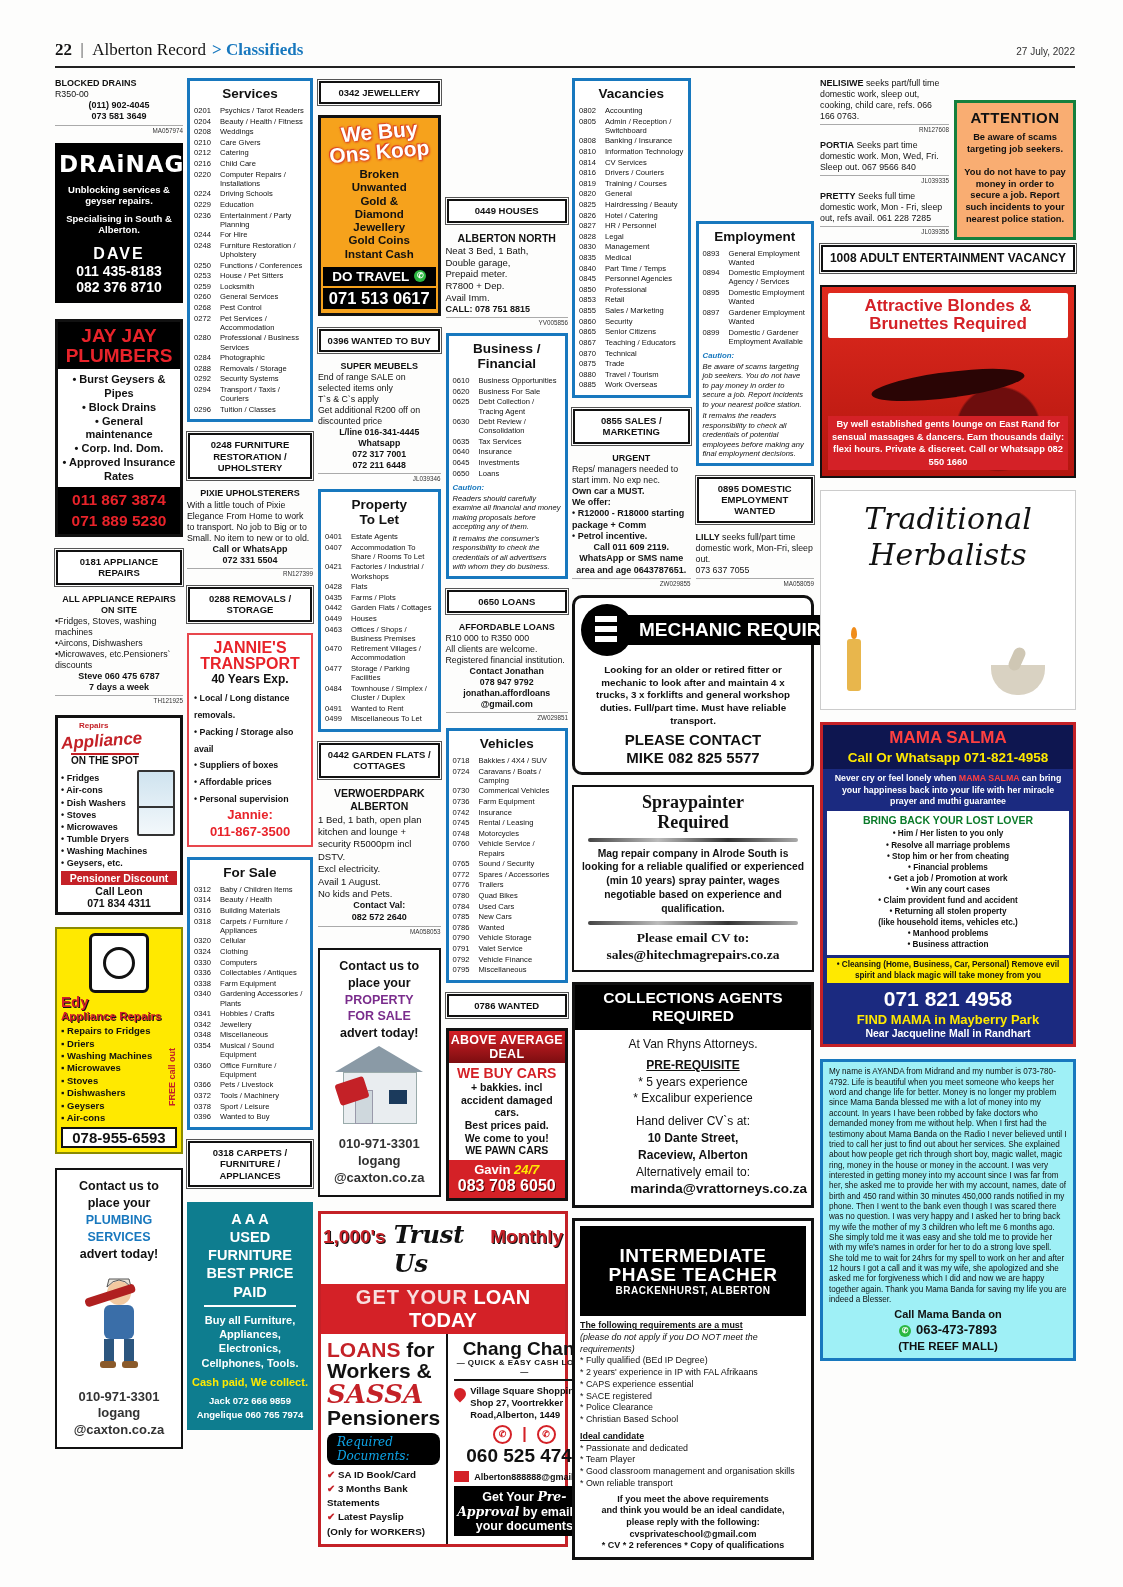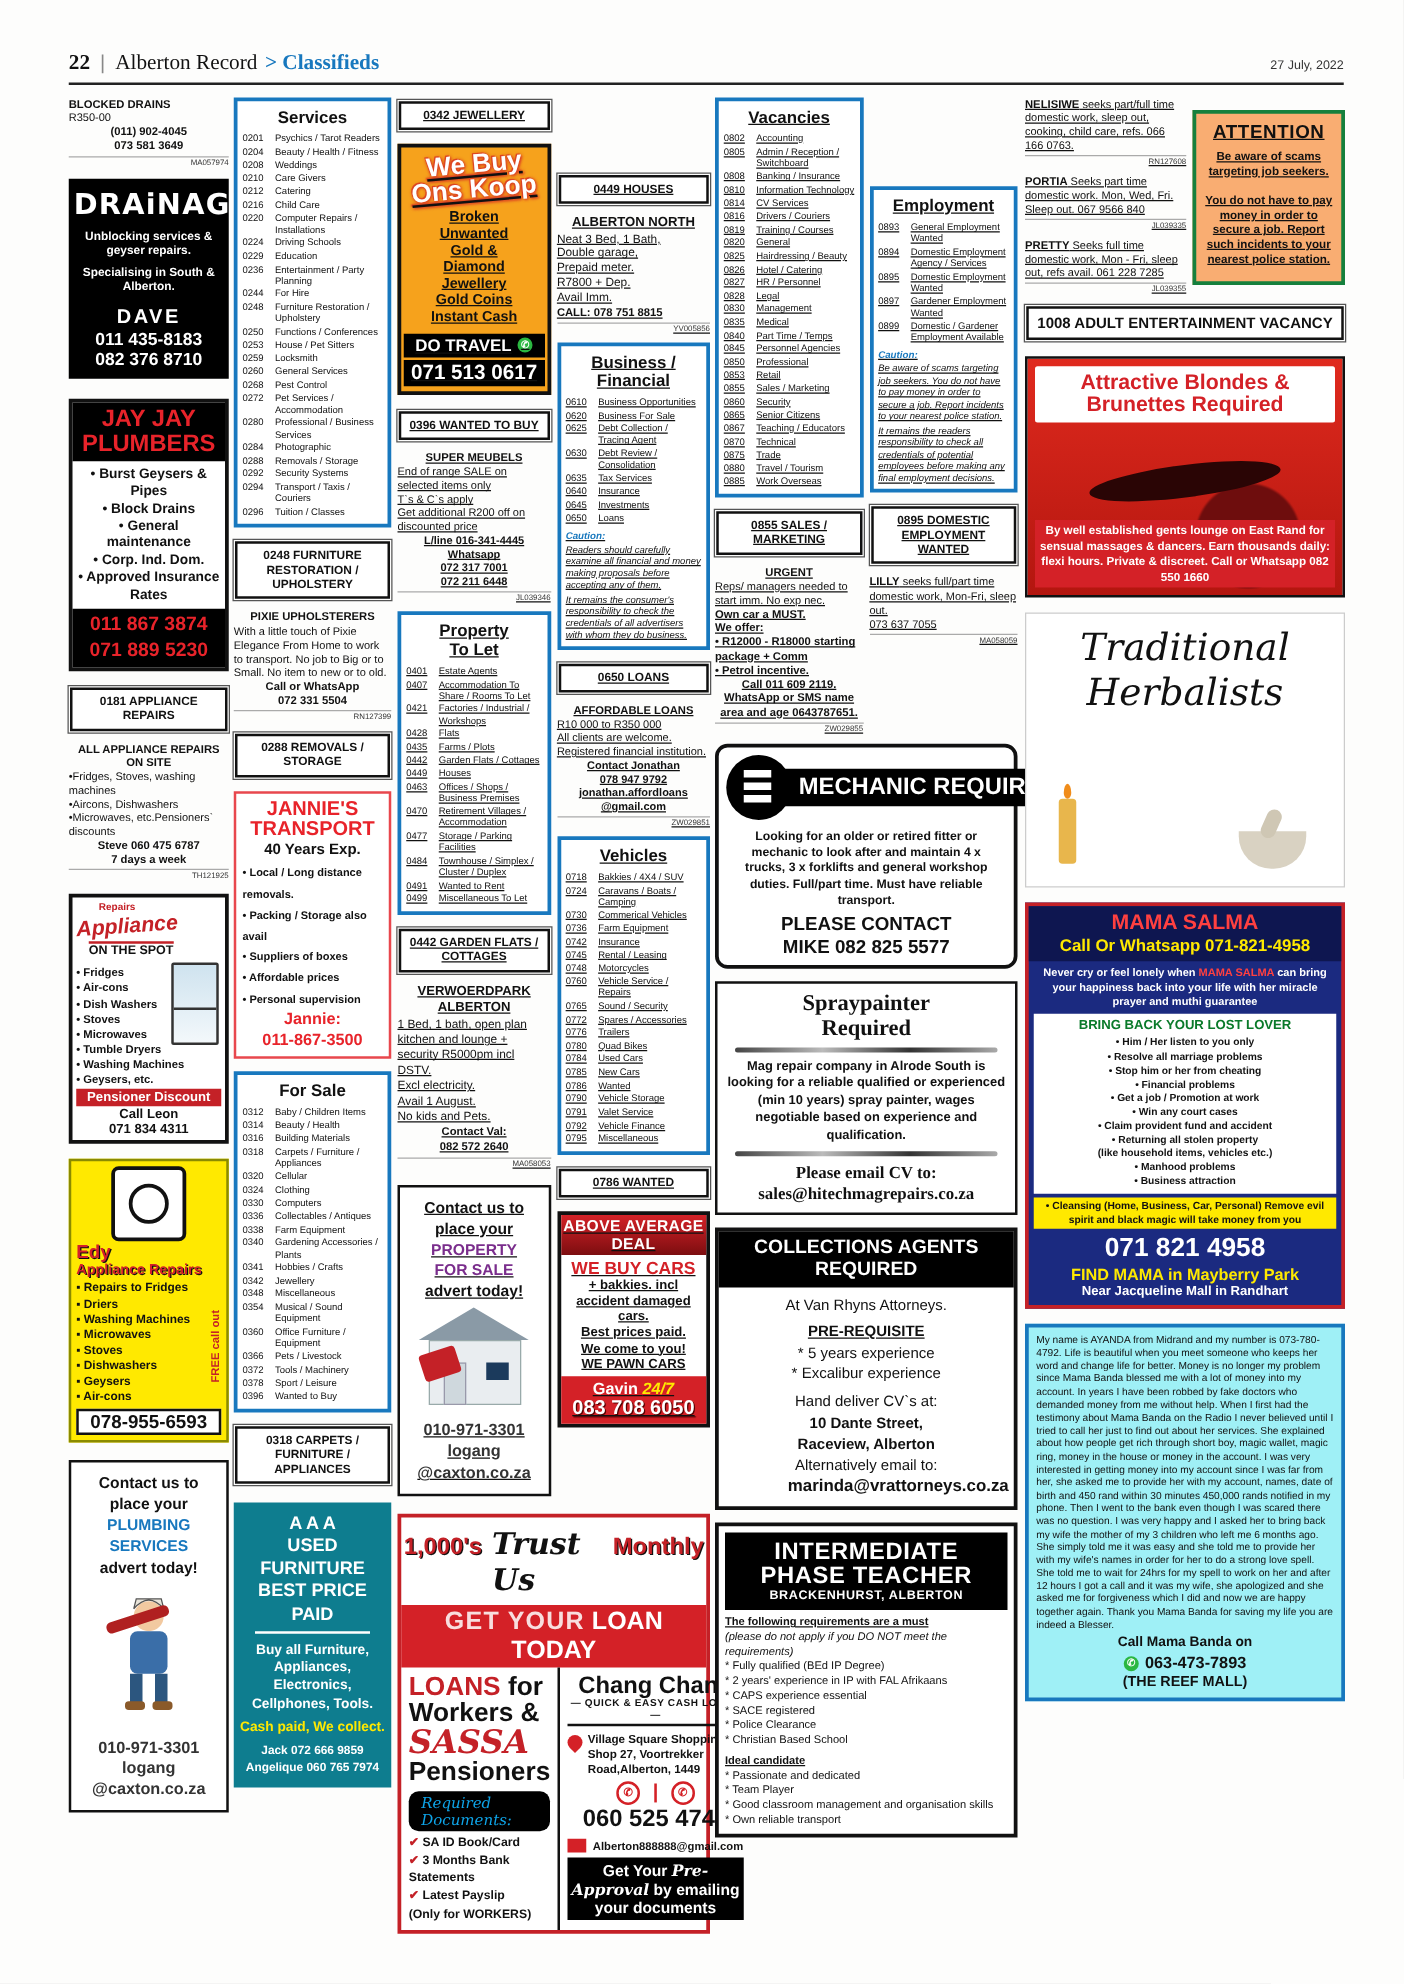--- a/index.html
+++ b/index.html
@@ -8,21 +8,21 @@
   
   .masthead{position:absolute;left:55px;right:48px;top:40px;height:26px;border-bottom:2px solid #222;
             display:flex;align-items:baseline;}
   .masthead .pno{font-family:"Liberation Serif",serif;font-weight:bold;font-size:17px;}
   .masthead .bar{margin:0 8px;color:#888;}
   .masthead .paper{font-family:"Liberation Serif",serif;font-size:17px;}
   .masthead .sec{font-family:"Liberation Serif",serif;font-size:17px;font-weight:bold;color:#1878be;margin-left:6px;}
   .masthead .date{margin-left:auto;font-size:10px;color:#333;}
   
   .cg{position:absolute;top:76px;display:flex;flex-direction:column;}
-  .row2{display:flex;gap:5px;align-items:center;text-decoration:underline;}
+  .row2{display:flex;gap:5px;align-items:flex-end;}
   .stack{display:flex;flex-direction:column;flex:1;min-width:0;}
   
   .cat-box{border:2px solid #111;outline:1px solid #555;outline-offset:1px;background:#fff;text-align:center;
            font-weight:bold;font-size:9.5px;line-height:1.2;padding:4px 2px;margin:5px 1px 7px;}
   .bluebox{border:3px solid #1878be;background:#fff;padding:4px 4px;margin:2px 0 6px;}
   .bluebox h3{margin:1px 0 5px;text-align:center;font-size:13.5px;font-weight:bold;}
   .clist .crow{display:flex;font-size:7.6px;line-height:1.2;margin-bottom:1.5px;}
   .clist .code{flex:0 0 26px;}
   .clist .lbl{flex:1;}
   .caution-l{color:#1878be;font-style:italic;font-weight:bold;font-size:7.8px;margin-top:5px;}
@@ -147,21 +147,21 @@
   .spray .t{font-family:"Liberation Serif",serif;font-weight:bold;font-size:18px;line-height:1.1;}
   .spray .rule{height:4px;background:linear-gradient(90deg,#444,#bbb,#333,#aaa);margin:5px 8px;border-radius:2px;}
   .spray .body{font-size:10.3px;font-weight:bold;line-height:1.35;margin:4px 2px;}
   .spray .em{font-family:"Liberation Serif",serif;font-weight:bold;font-size:13.5px;line-height:1.25;}
   .collect{border:3px solid #111;background:#fff;margin:3px 0 7px;text-align:center;}
   .collect .band{background:#000;color:#fff;font-weight:bold;font-size:15.5px;padding:4px 2px;line-height:1.2;}
   .collect .body{font-size:12px;line-height:1.4;padding:6px 4px;}
   .collect .pre{font-weight:bold;text-decoration:underline;font-size:12px;margin-top:4px;}
   .collect .mail{font-weight:bold;font-size:13.5px;text-align:right;}
   .teach{border:3px solid #111;background:#fff;margin:3px 0;padding:5px;}
-  .teach .band{background:#000;color:#fff;text-align:center;font-weight:bold;padding:6px 2px;line-height:1;}
+  .teach .band{background:#000;color:#fff;text-align:center;font-weight:bold;padding:20px 2px;line-height:1;}
   .teach .band .b1{font-size:19px;letter-spacing:.5px;}
   .teach .band .b2{font-size:10px;letter-spacing:.5px;margin-top:2px;}
   .teach .body{font-size:8.9px;line-height:1.32;margin-top:4px;}
   .teach .u{font-weight:bold;text-decoration:underline;}
   .teach .it{font-style:italic;}
   .teach .foot{font-weight:bold;text-align:center;font-size:9px;line-height:1.3;margin-top:4px;}
   
   .dom-ads{font-size:8.8px;line-height:1.3;}
   .attention{background:#f9ad72;border:3px solid #15803d;text-align:center;padding:6px 4px;font-weight:bold;}
   .attention .t{font-size:15px;font-weight:bold;letter-spacing:.5px;}
@@ -1195,20 +1195,27 @@
             <div>* Christian Based School</div>
           </div>
         <div class="u" style="margin-top:5px">Ideal candidate</div>
         <div>
             <div>* Passionate and dedicated</div>
             <div>* Team Player</div>
             <div>* Good classroom management and organisation skills</div>
             <div>* Own reliable transport</div>
           </div>
       </div>
+      <div class="foot">
+          <div>If you meet the above requirements</div>
+          <div>and think you would be an ideal candidate,</div>
+          <div>please reply with the following:</div>
+          <div>cvsprivateschool@gmail.com</div>
+          <div>* CV * 2 references * Copy of qualifications</div>
+        </div>
     </div>
   </div>
 
   <div class="cg" style="left:820px;width:256px;">
     <div class="row2">
       <div class="stack dom-ads">
         <div class="smallad">
           <b>NELISIWE</b><span> seeks part/full time domestic work, sleep out, cooking, child care, refs. 066 166 0763.</span>
           <div class="endtag">RN127608</div>
         </div>

